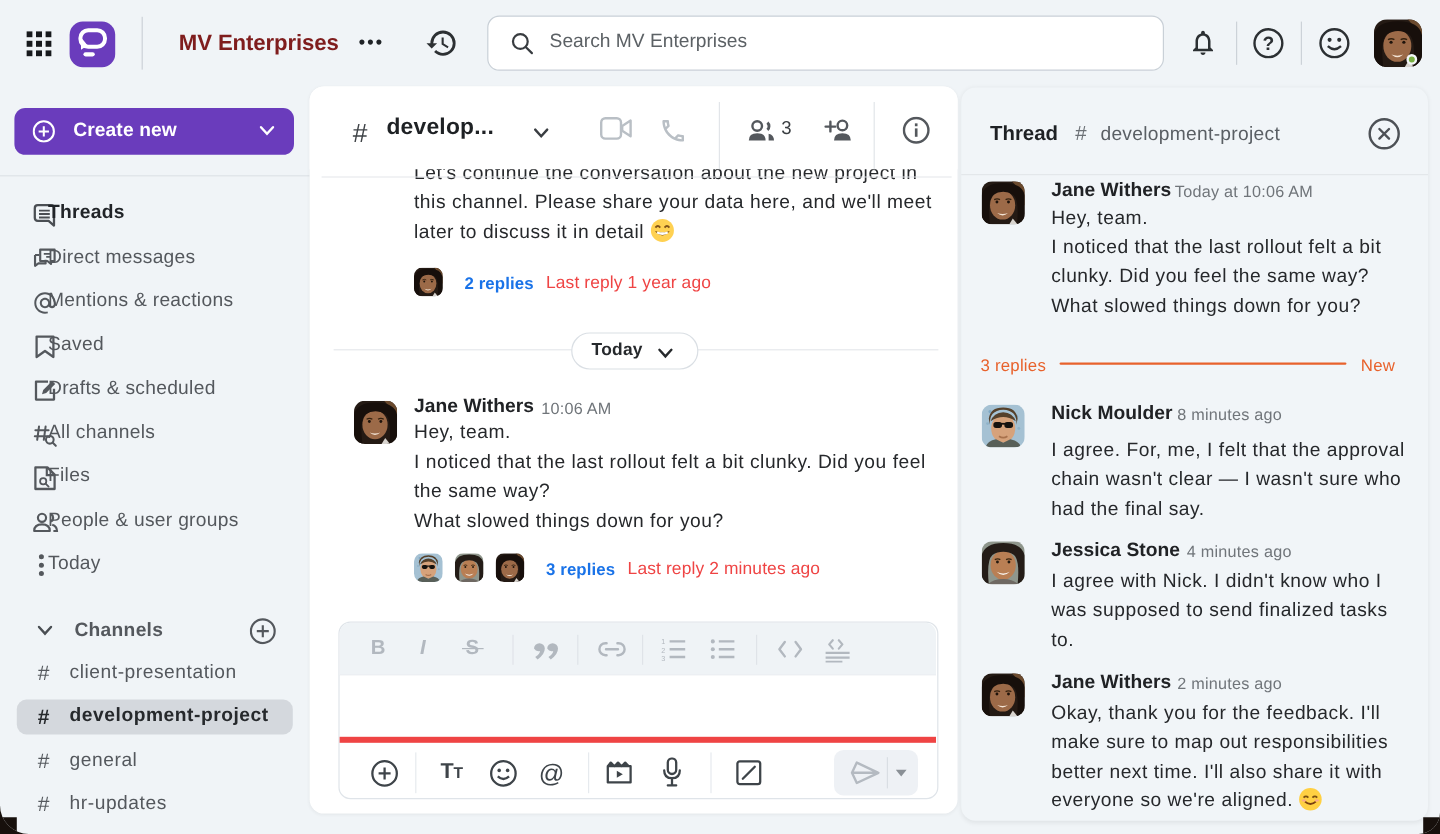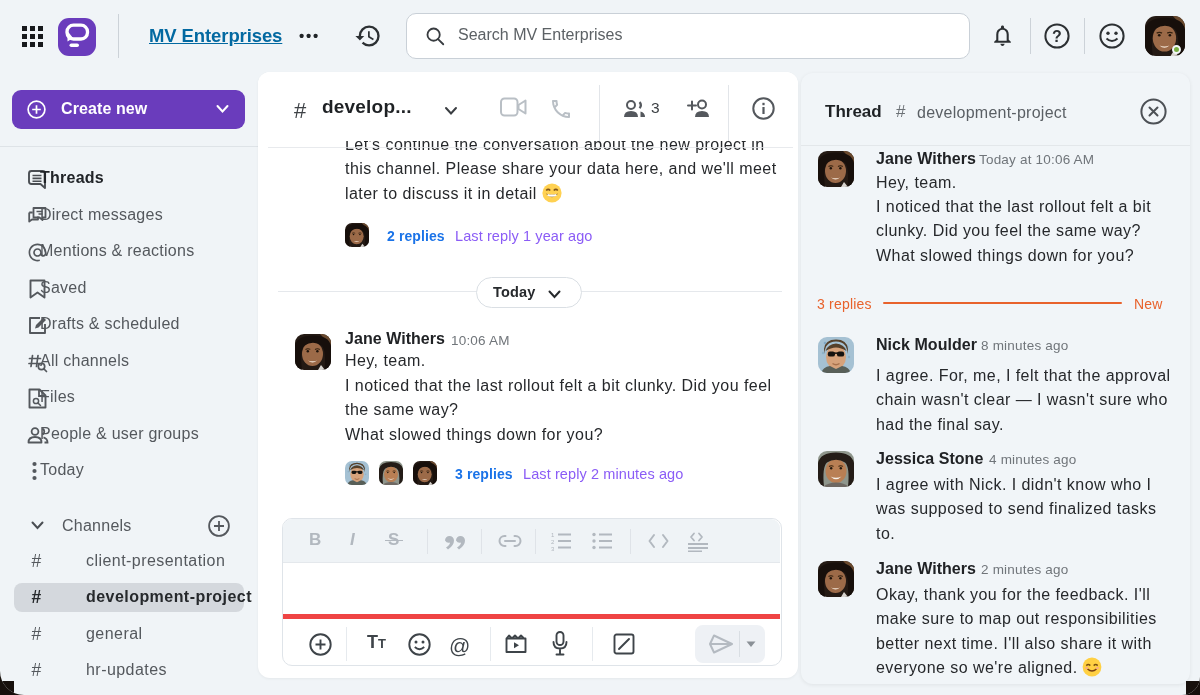--- a/index.html
+++ b/index.html
@@ -6,47 +6,47 @@
 body{width:1200px;height:695px;background:#17100c;font-family:"Liberation Sans",sans-serif;overflow:hidden;}
 *{box-sizing:border-box;}
 #win{position:absolute;left:0;top:0;width:1200px;height:695px;background:#f0f4f7;border-radius:0 0 18px 24px;overflow:hidden;}
 .abs{position:absolute;}
 svg{display:block;}
 
 #topbar{position:absolute;left:0;top:0;width:1200px;height:72px;}
 #grid9{left:22px;top:26px;}
 #logo{left:58px;top:18px;width:38px;height:38px;background:#6a3cbc;border-radius:11px;}
 .vdiv{width:1px;background:#ccd2d8;}
-#tb-title{left:149px;top:25px;font-size:18.5px;font-weight:bold;color:#0369a1;letter-spacing:-0.1px;text-decoration:underline;}
+#tb-title{left:149px;top:25px;font-size:18.5px;font-weight:bold;color:#7f1d1d;letter-spacing:-0.1px;}
 #tb-dots{left:299px;top:27px;color:#202427;font-size:15px;font-weight:bold;letter-spacing:1.8px;}
 #searchbox{left:406px;top:13px;width:564px;height:46px;background:#fff;border:1.5px solid #c9d0d7;border-radius:10px;}
 #search-ph{left:458px;top:26px;font-size:16px;color:#5c6165;}
 
 #sidebar{position:absolute;left:0;top:72px;width:258px;height:623px;}
 #createbtn{left:12px;top:18px;width:233px;height:39px;background:#6a3cbc;border-radius:9px;}
 #createbtn .txt{position:absolute;left:49px;top:10px;color:#fff;font-size:16px;font-weight:bold;letter-spacing:.1px;}
 #sb-divider{left:0;top:74px;width:258px;height:1px;background:#dee3e7;}
 .sbitem{position:absolute;left:0;width:258px;height:36px;}
 .sbitem .ic{position:absolute;left:27px;top:8px;}
 .sbitem .lab{position:absolute;left:40px;top:8px;font-size:16px;color:#54585d;letter-spacing:.25px;}
 .sbitem .lab.bold{font-weight:bold;color:#212428;}
-.chname{position:absolute;left:58px;font-size:16px;color:#54585d;letter-spacing:.45px;margin-left:28px;}
+.chname{position:absolute;left:58px;font-size:16px;color:#54585d;letter-spacing:.45px;}
 .hash{position:absolute;left:31.5px;font-size:17.5px;color:#55595e;}
 #chan-sel{left:14px;top:511px;width:230px;height:29px;background:#d4d8dd;border-radius:8px;}
 
 #main{position:absolute;left:258px;top:72px;width:540px;height:606px;background:#fff;border-radius:12px;box-shadow:0 1px 3px rgba(0,0,0,.05);}
 #mc-divider{left:10px;top:74.5px;width:525px;height:1px;background:#e2e5e9;opacity:.8;z-index:5;}
 #mc-head{position:absolute;left:0;top:0;width:540px;height:69px;background:#fff;border-radius:12px 12px 0 0;z-index:3;}
 .hdiv{position:absolute;width:1px;background:#e2e5e9;}
 #msgs{position:absolute;left:0;top:67px;width:540px;height:371px;overflow:hidden;}
 .mtext{position:absolute;font-size:16px;color:#26282b;line-height:24.5px;letter-spacing:.45px;}
 .mname{font-size:16px;font-weight:bold;color:#202225;letter-spacing:.05px;}
 .mtime{font-size:13.5px;color:#70757a;letter-spacing:.2px;}
 .replies{font-size:14px;font-weight:bold;color:#1a73e8;letter-spacing:.1px;padding-top:1px;}
-.lastreply{font-size:14.5px;color:#8b5cf6;letter-spacing:.1px;padding-top:1px;text-align:center;}
+.lastreply{font-size:14.5px;color:#ef4444;letter-spacing:.1px;padding-top:1px;text-align:center;}
 .av{border-radius:9px;overflow:hidden;}
 
 #composer{position:absolute;left:24px;top:446px;width:500px;height:148px;border:1.5px solid #dfe4e9;border-radius:10px;background:#fff;}
 #comp-top{position:absolute;left:0;top:0;width:497px;height:44px;background:#eff3f6;border-radius:9px 9px 0 0;border-bottom:1px solid #e4e8ec;}
 #comp-ph{position:absolute;left:21px;top:63px;font-size:16.5px;color:#5d6267;letter-spacing:.45px;}
 #comp-bot{position:absolute;left:0;top:95px;width:497px;height:50px;border-top:5px solid #ef4444;}
 
 #thread{position:absolute;left:801px;top:73px;width:389px;height:611px;background:#f1f5f8;border-radius:12px;box-shadow:0 1px 4px rgba(0,0,0,.07);}
 #th-divider{left:0;top:72px;width:389px;height:1px;background:#e3e7ea;}
 #th-title{left:24px;top:29px;font-size:17px;font-weight:bold;color:#1e2124;}
@@ -252,21 +252,21 @@
             <circle cx="2.5" cy="3" r="2.1" fill="#54585d"></circle>
             <circle cx="2.5" cy="10" r="2.1" fill="#54585d"></circle>
             <circle cx="2.5" cy="17" r="2.1" fill="#54585d"></circle>
           </svg>
       <div class="lab">Today</div>
     </div>
     <div class="sbitem" style="top:435px;">
       <svg class="ic" style="left:30px;top:13px;" width="15" height="11" viewBox="0 0 15 11">
             <path d="M2.5 2.5 L7.5 8 L12.5 2.5" fill="none" stroke="#4a4e53" stroke-width="2" stroke-linecap="round"></path>
           </svg>
-      <div class="lab" style="left:62px;top:10px;">Channels</div>
+      <div class="lab" style="left:62px;top:10px;font-weight:bold;">Channels</div>
       <svg class="ic" style="left:208px;top:8px;" width="22" height="22" viewBox="0 0 22 22">
             <circle cx="11" cy="11" r="9.9" fill="none" stroke="#54585d" stroke-width="1.8"></circle>
             <path d="M11 6 v10 M6 11 h10" stroke="#54585d" stroke-width="1.8"></path>
           </svg>
     </div>
     <div class="hash" style="top:479px;">#</div>
         <div class="chname" style="top:480px;">client-presentation</div>
     <div class="hash" style="top:515px;font-weight:bold;color:#26292c;">#</div>
         <div class="chname" style="top:516px;font-weight:bold;color:#26292c;">development-project</div>
     <div class="hash" style="top:552px;">#</div>

